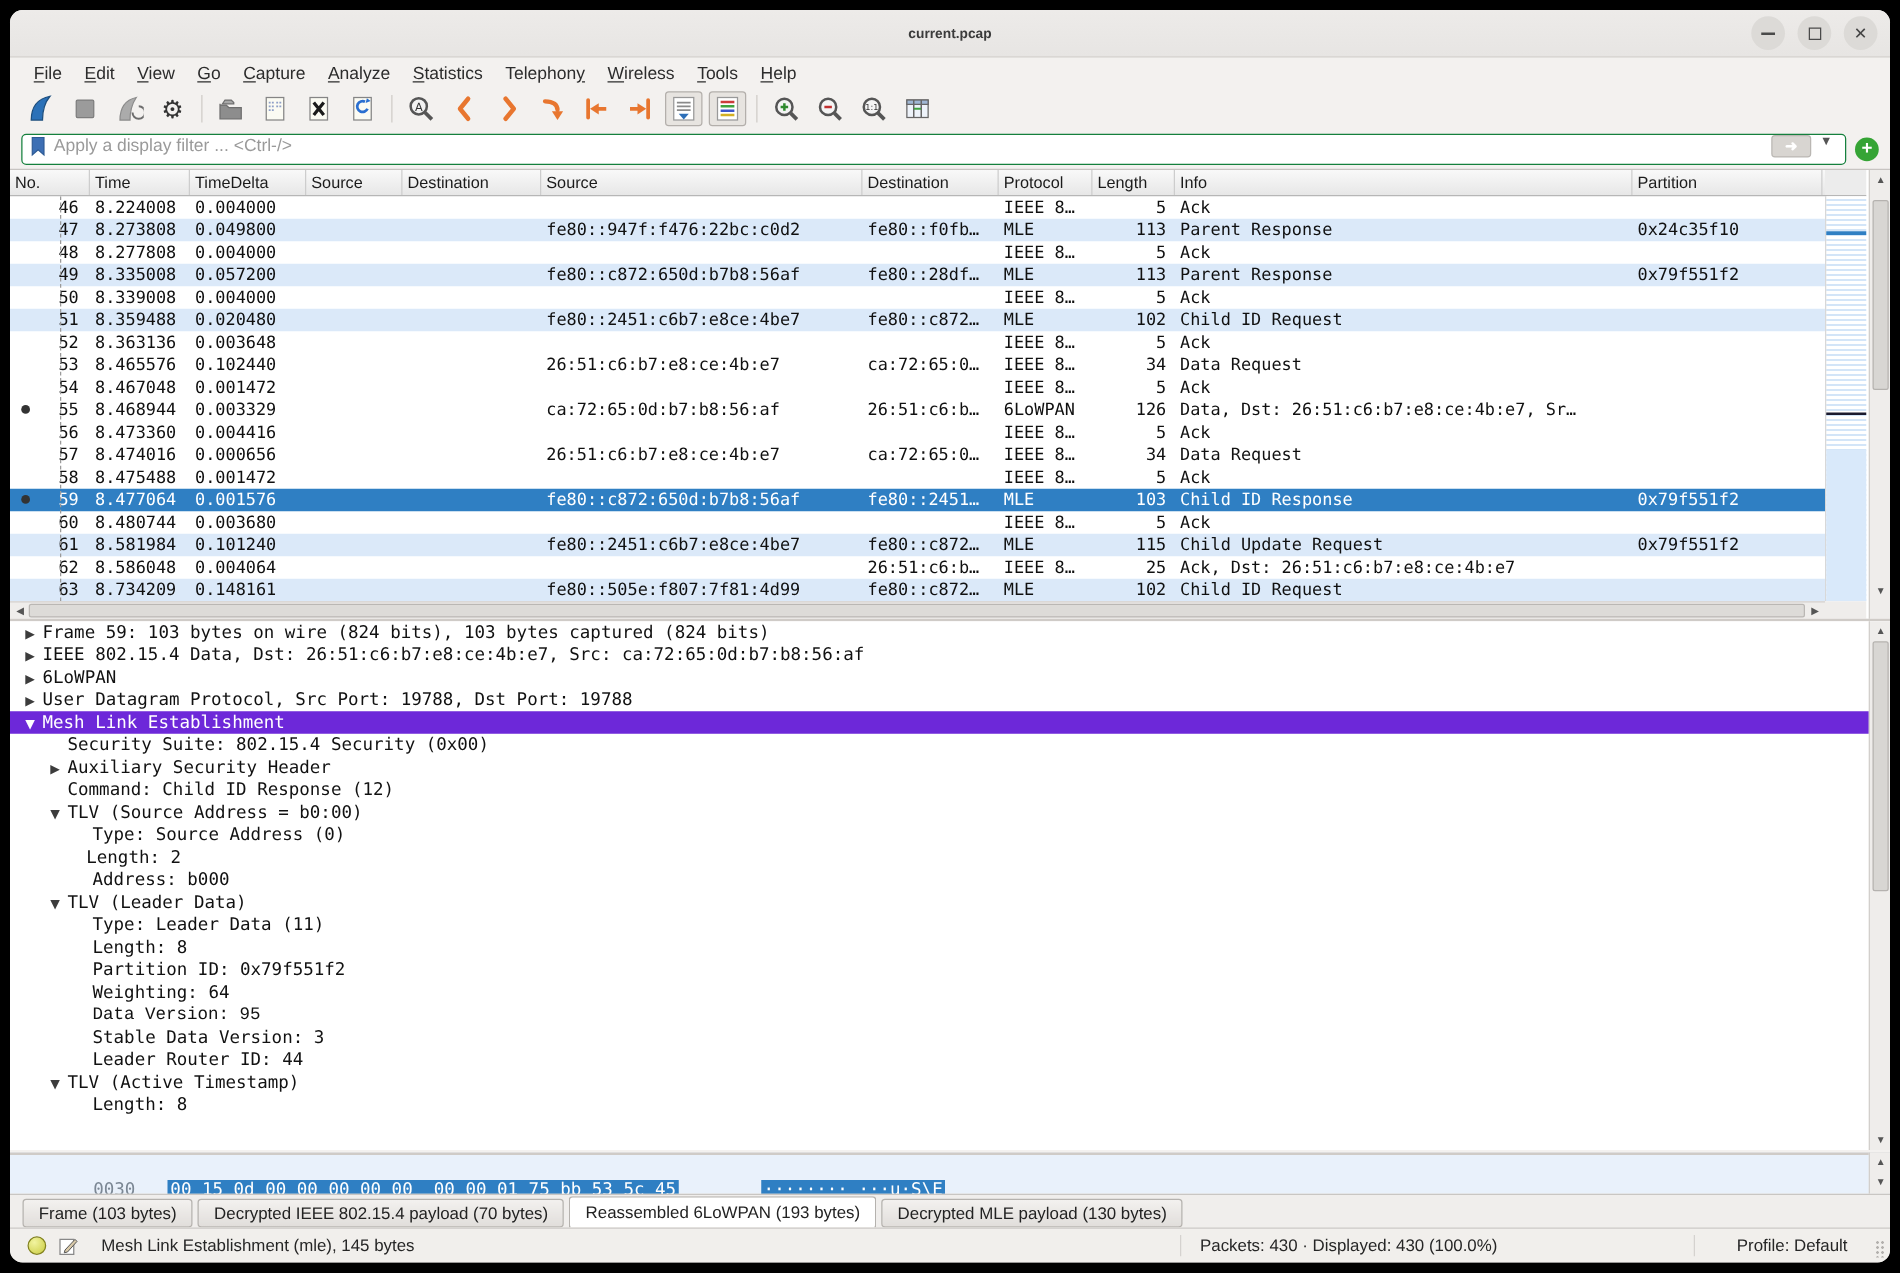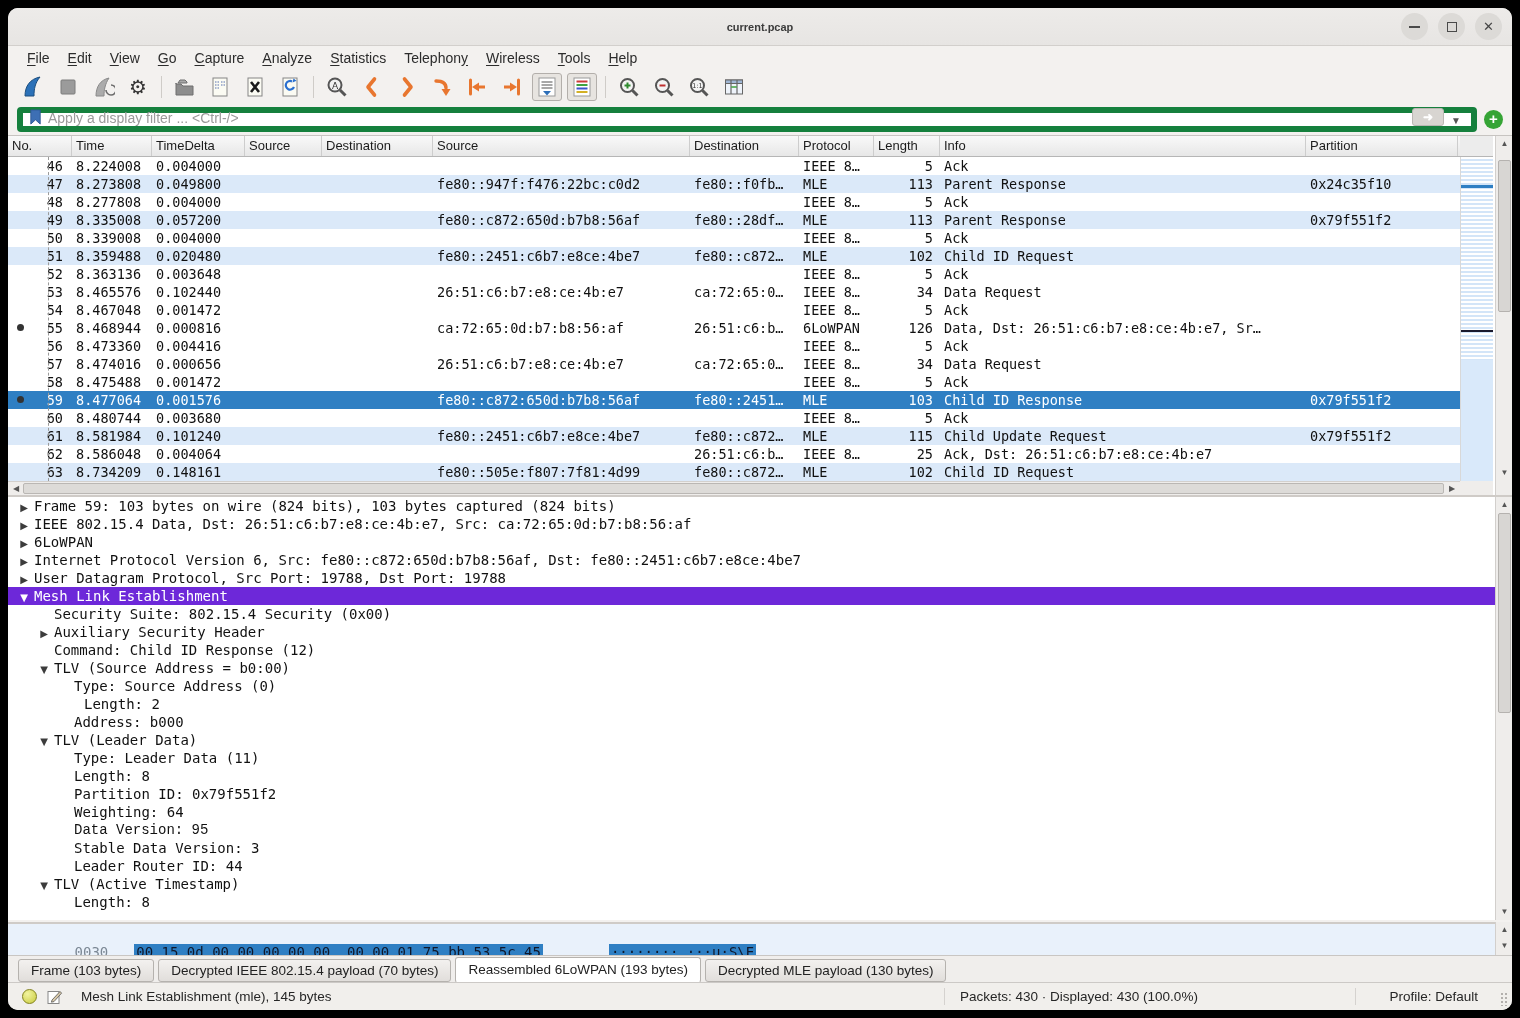--- a/index.html
+++ b/index.html
@@ -21,21 +21,21 @@
 
   
   .toolbar { height:35px; display:flex; align-items:center; padding-left:10px; gap:5px; }
   .tbtn { width:30px; height:28px; display:flex; align-items:center; justify-content:center; border-radius:3px; }
   .tbtn.pressed { background:#e7e4e0; border:1px solid #b3afab; }
   .tsep { width:1px; height:22px; background:#cfccc8; margin:0 3px; }
   .gear-glyph { font-size:20px; color:#333; line-height:20px; font-family:"DejaVu Sans",sans-serif; }
 
   
   .filterbar { height:32px; padding:3px 9px 4px 9px; border-bottom:1px solid #c7c4c1; display:flex; align-items:center; gap:7px; }
-  .filter-input { flex:1; height:25px; background:#fff; border:6px solid #15803d; border-radius:4px; display:flex; align-items:flex-end; padding:0 5px; }
+  .filter-input { flex:1; height:25px; background:#fff; border:1px solid #15803d; border-radius:4px; display:flex; align-items:flex-start; padding:0 5px; }
   .filter-ph { color:#9a9a9a; font-size:14px; flex:1; padding-left:5px; white-space:nowrap; overflow:hidden; }
   .apply-btn { width:32px; height:18px; background:#d8d5d1; border:1px solid #bab7b3; border-radius:3px; color:#fff; display:flex; align-items:center; justify-content:center; font-size:12px; font-weight:bold; }
   .caret { color:#555; font-size:10px; margin:0 5px 0 7px; }
   .plus-btn { width:19px; height:19px; border-radius:50%; background:#35a435; color:#fff; font-size:15px; line-height:18px; text-align:center; font-weight:bold; }
 
   
   .list-region { position:absolute; top:128px; left:0; width:1504px; height:359px; background:#fff; }
   .list-content { position:absolute; left:0; top:0; width:1452px; height:359px; }
   .grid11 { display:grid; grid-template-columns:64px 80px 93px 77px 111px 257px 109px 75px 66px 366px 152px; }
   .hdr { height:21px; background:linear-gradient(#f9f9f9,#e7e7e7); border-bottom:1px solid #b6b6b6; }
@@ -71,21 +71,21 @@
   .details { position:absolute; top:489px; left:0; width:1504px; height:423px; background:#fff; overflow:hidden; }
   .dline { height:18px; line-height:18px; font-family:"DejaVu Sans Mono",monospace; font-size:14px; color:#111; white-space:pre; }
   .dline.sel { background:#6d28d9; color:#fff; }
   .arw { display:inline-block; width:20px; text-align:center; font-size:10px; color:#3c3c3c; font-family:"DejaVu Sans",sans-serif; }
   .dline.sel .arw { color:#fff; }
 
   
   .hexpane { position:absolute; top:914px; left:0; width:1504px; height:33px; background:#e9f1fb; border-top:2px solid #cfcbc7; }
   .hexrow { margin-top:3px; height:17px; line-height:17px; font-family:"DejaVu Sans Mono",monospace; font-size:14px; white-space:pre; }
   .hoff { color:#7b8794; margin-left:16px; }
-  .hl { background:#2f7fc3; color:#0f172a; padding:0 2px; }
+  .hl { background:#2f7fc3; color:#ffffff; padding:0 2px; }
   .hbytes { margin-left:26px; }
   .hascii { margin-left:66px; }
 
   
   .tabbar { position:absolute; top:947px; left:0; width:1504px; height:27px; background:#f0eeec; border-top:1px solid #c9c6c3; display:flex; align-items:flex-start; padding-left:10px; gap:4px; }
   .tab { margin-top:3px; height:23px; line-height:21px; padding:0 12px; font-size:13.5px; color:#222; background:linear-gradient(#f3f1ef,#e1dedb); border:1px solid #b5b2ae; border-radius:3px; white-space:nowrap; }
   .tab.active { margin-top:1px; height:26px; line-height:24px; background:#fff; border-bottom-color:#fff; }
 
   
   .statusbar { position:absolute; top:974px; left:0; width:1504px; height:28px; background:#f1efec; border-top:1px solid #ccc9c6; display:flex; align-items:center; font-size:13.5px; color:#262626; }
@@ -409,21 +409,21 @@
             <div class="cell"></div>
             <div class="cell"></div>
             <div class="cell">IEEE 8…</div>
             <div class="cell rgt">5</div>
             <div class="cell">Ack</div>
             <div class="cell"></div>
           </div>
           <div class="row grid11 w">
             <div class="cell num">55</div>
             <div class="cell">8.468944</div>
-            <div class="cell">0.000816</div>
+            <div class="cell">0.003329</div>
             <div class="cell"></div>
             <div class="cell"></div>
             <div class="cell">ca:72:65:0d:b7:b8:56:af</div>
             <div class="cell">26:51:c6:b…</div>
             <div class="cell">6LoWPAN</div>
             <div class="cell rgt">126</div>
             <div class="cell">Data, Dst: 26:51:c6:b7:e8:ce:4b:e7, Sr…</div>
             <div class="cell"></div>
           </div>
           <div class="marker" style="top: 167px;"></div>
@@ -552,29 +552,28 @@
       <div class="v-arrow" style="top:330px">▼</div>
     </div>
   </div>
 
   <div class="splitter" style="position:absolute; top:487px; left:0; width:1504px;"></div>
 
   <div class="details" id="details">
       <div class="dline" style="padding-left: 6px;"><span class="arw">▶</span><span>Frame 59: 103 bytes on wire (824 bits), 103 bytes captured (824 bits)</span></div>
       <div class="dline" style="padding-left: 6px;"><span class="arw">▶</span><span>IEEE 802.15.4 Data, Dst: 26:51:c6:b7:e8:ce:4b:e7, Src: ca:72:65:0d:b7:b8:56:af</span></div>
       <div class="dline" style="padding-left: 6px;"><span class="arw">▶</span><span>6LoWPAN</span></div>
-      <div class="dline" style="padding-left: 6px;"><span class="arw">▶</span><span>Internet Protocol Version 6, Src: fe80::c872:650d:b7b8:56af, Dst: fe80::2451:c6b7:e8ce:4be7</span></div>
       <div class="dline" style="padding-left: 6px;"><span class="arw">▶</span><span>User Datagram Protocol, Src Port: 19788, Dst Port: 19788</span></div>
       <div class="dline sel" style="padding-left: 6px;"><span class="arw">▼</span><span>Mesh Link Establishment</span></div>
       <div class="dline" style="padding-left: 26px;"><span class="arw"></span><span>Security Suite: 802.15.4 Security (0x00)</span></div>
       <div class="dline" style="padding-left: 26px;"><span class="arw">▶</span><span>Auxiliary Security Header</span></div>
       <div class="dline" style="padding-left: 26px;"><span class="arw"></span><span>Command: Child ID Response (12)</span></div>
       <div class="dline" style="padding-left: 26px;"><span class="arw">▼</span><span>TLV (Source Address = b0:00)</span></div>
       <div class="dline" style="padding-left: 46px;"><span class="arw"></span><span>Type: Source Address (0)</span></div>
-      <div class="dline" style="padding-left: 56px;"><span class="arw"></span><span>Length: 2</span></div>
+      <div class="dline" style="padding-left: 41px;"><span class="arw"></span><span>Length: 2</span></div>
       <div class="dline" style="padding-left: 46px;"><span class="arw"></span><span>Address: b000</span></div>
       <div class="dline" style="padding-left: 26px;"><span class="arw">▼</span><span>TLV (Leader Data)</span></div>
       <div class="dline" style="padding-left: 46px;"><span class="arw"></span><span>Type: Leader Data (11)</span></div>
       <div class="dline" style="padding-left: 46px;"><span class="arw"></span><span>Length: 8</span></div>
       <div class="dline" style="padding-left: 46px;"><span class="arw"></span><span>Partition ID: 0x79f551f2</span></div>
       <div class="dline" style="padding-left: 46px;"><span class="arw"></span><span>Weighting: 64</span></div>
       <div class="dline" style="padding-left: 46px; font-family: Liberation Mono, monospace;"><span class="arw"></span><span>Data Version: 95</span></div>
       <div class="dline" style="padding-left: 46px;"><span class="arw"></span><span>Stable Data Version: 3</span></div>
       <div class="dline" style="padding-left: 46px;"><span class="arw"></span><span>Leader Router ID: 44</span></div>
       <div class="dline" style="padding-left: 26px;"><span class="arw">▼</span><span>TLV (Active Timestamp)</span></div>

